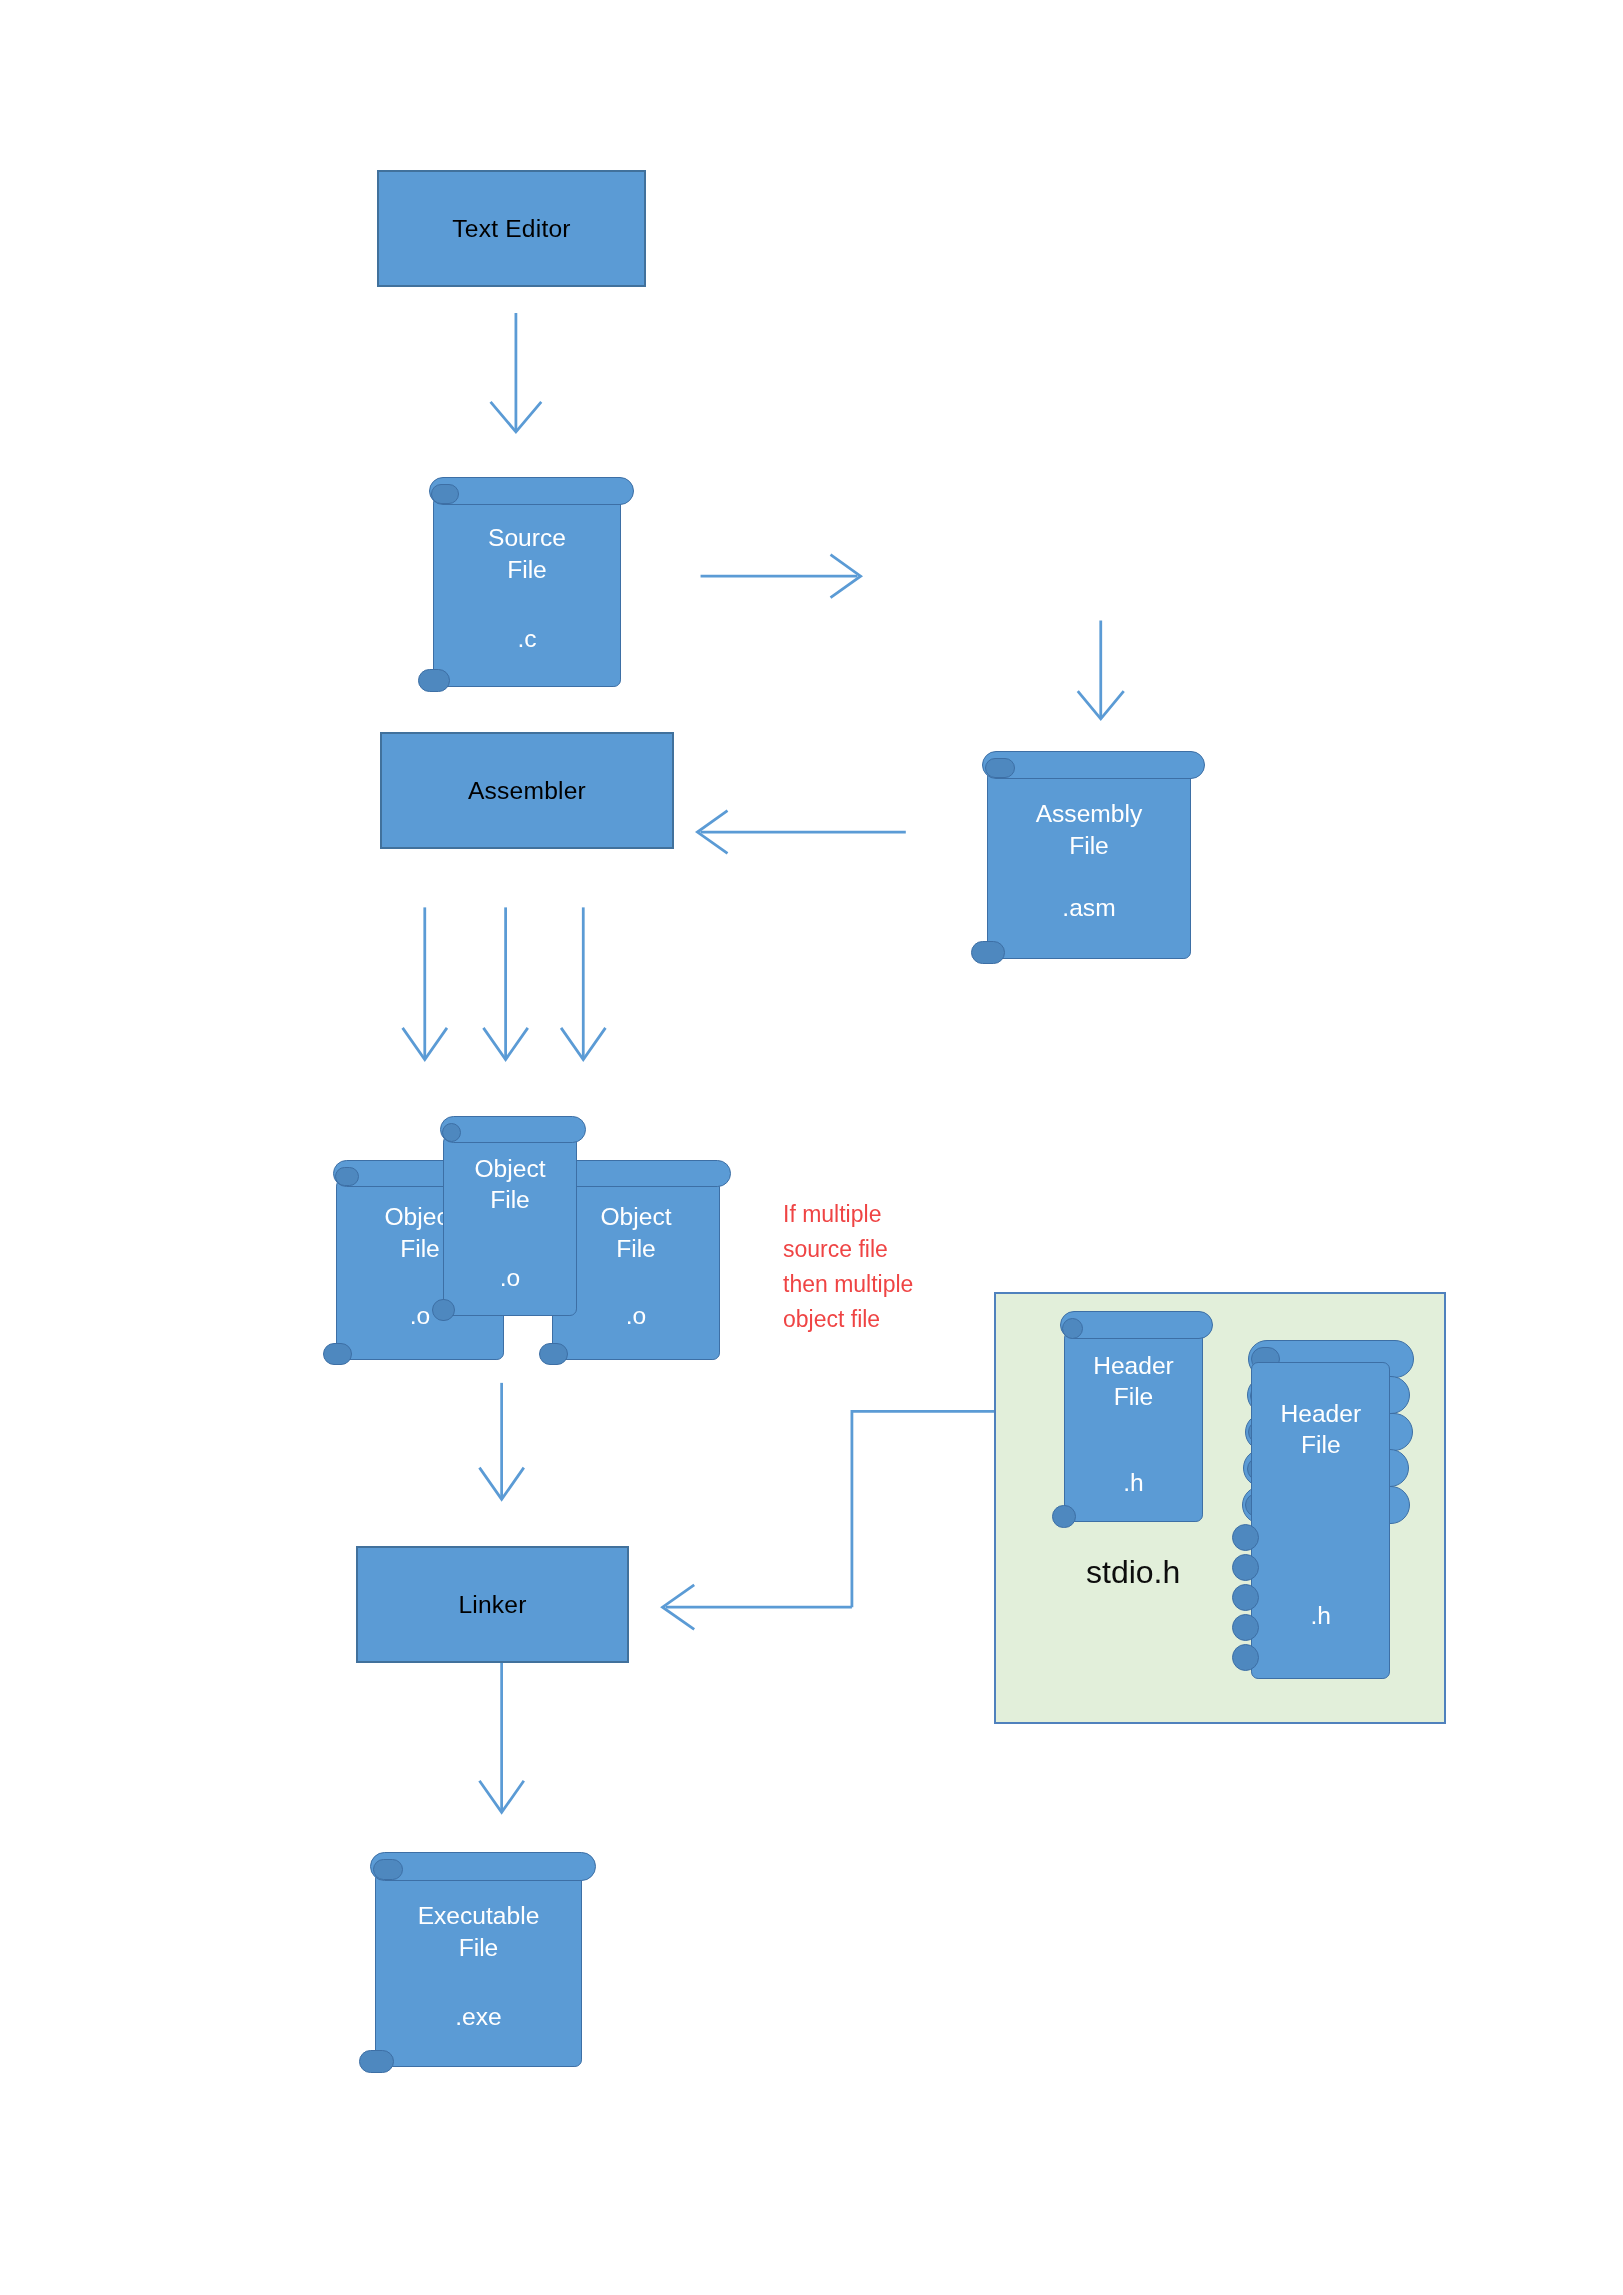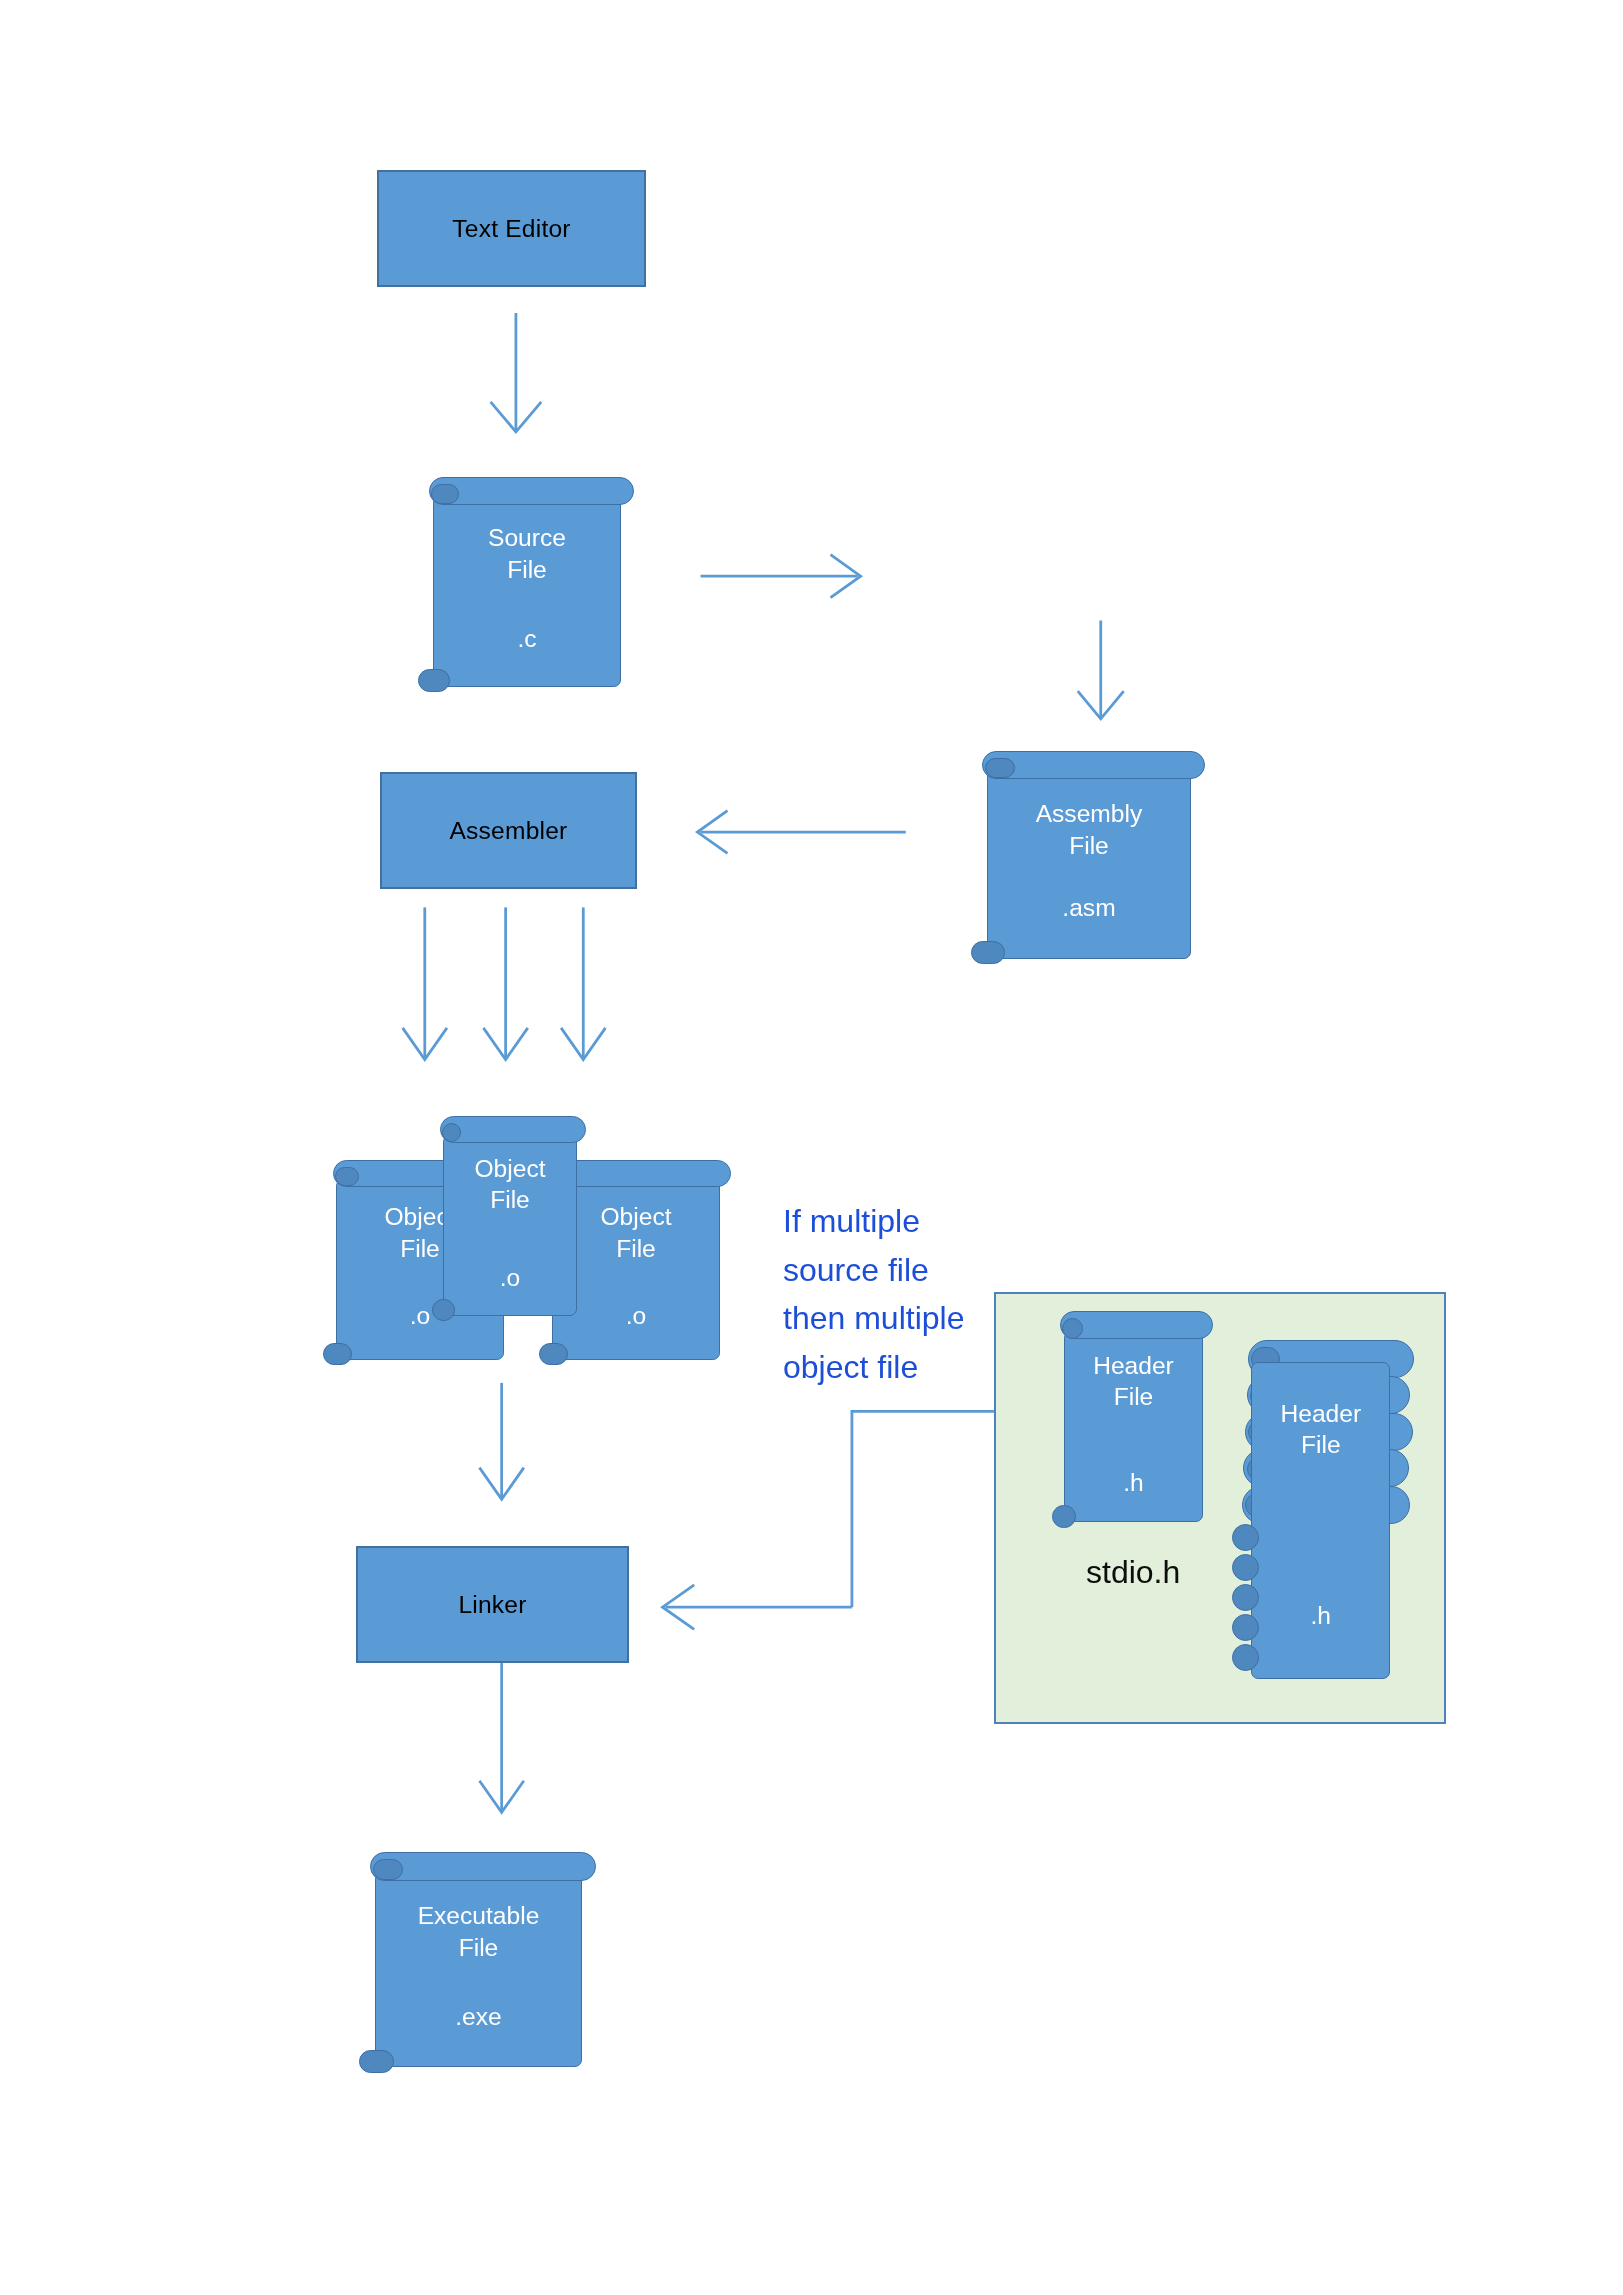--- a/index.html
+++ b/index.html
@@ -120,22 +120,22 @@
   .panel{
     position:absolute;
     background:#E2EFDA;
     border:2.4px solid #4F81BD;
     box-sizing:border-box;
   }
 
   
   .note{
     position:absolute;
-    color:#1d4ed8;
-    font-size:32px;
+    color:#ef4444;
+    font-size:23px;
     line-height:1.52;
     white-space:pre-line;
   }
   .caption{
     position:absolute;
     color:#0d0d0d;
     font-size:32px;
   }
 
   svg.wires{
@@ -226,21 +226,21 @@
     <div class="topbar"></div>
     <div class="curl-tl"></div>
     <div class="curl-bl"></div>
     <div class="txt">
       <div>Assembly</div>
       <div>File</div>
       <div class="ext">.asm</div>
     </div>
   </div>
 
-  <div class="proc" style="left:380px; top:772px; width:257px; height:117px;">
+  <div class="proc" style="left:380px; top:732px; width:294px; height:117px;">
     <span>Assembler</span>
   </div>
 
   <div class="doc" style="left:325px; top:1160px; width:190px; height:206px; z-index:2;">
     <div class="body"></div>
     <div class="topbar"></div>
     <div class="curl-tl"></div>
     <div class="curl-bl"></div>
     <div class="txt">
       <div>Object</div>

